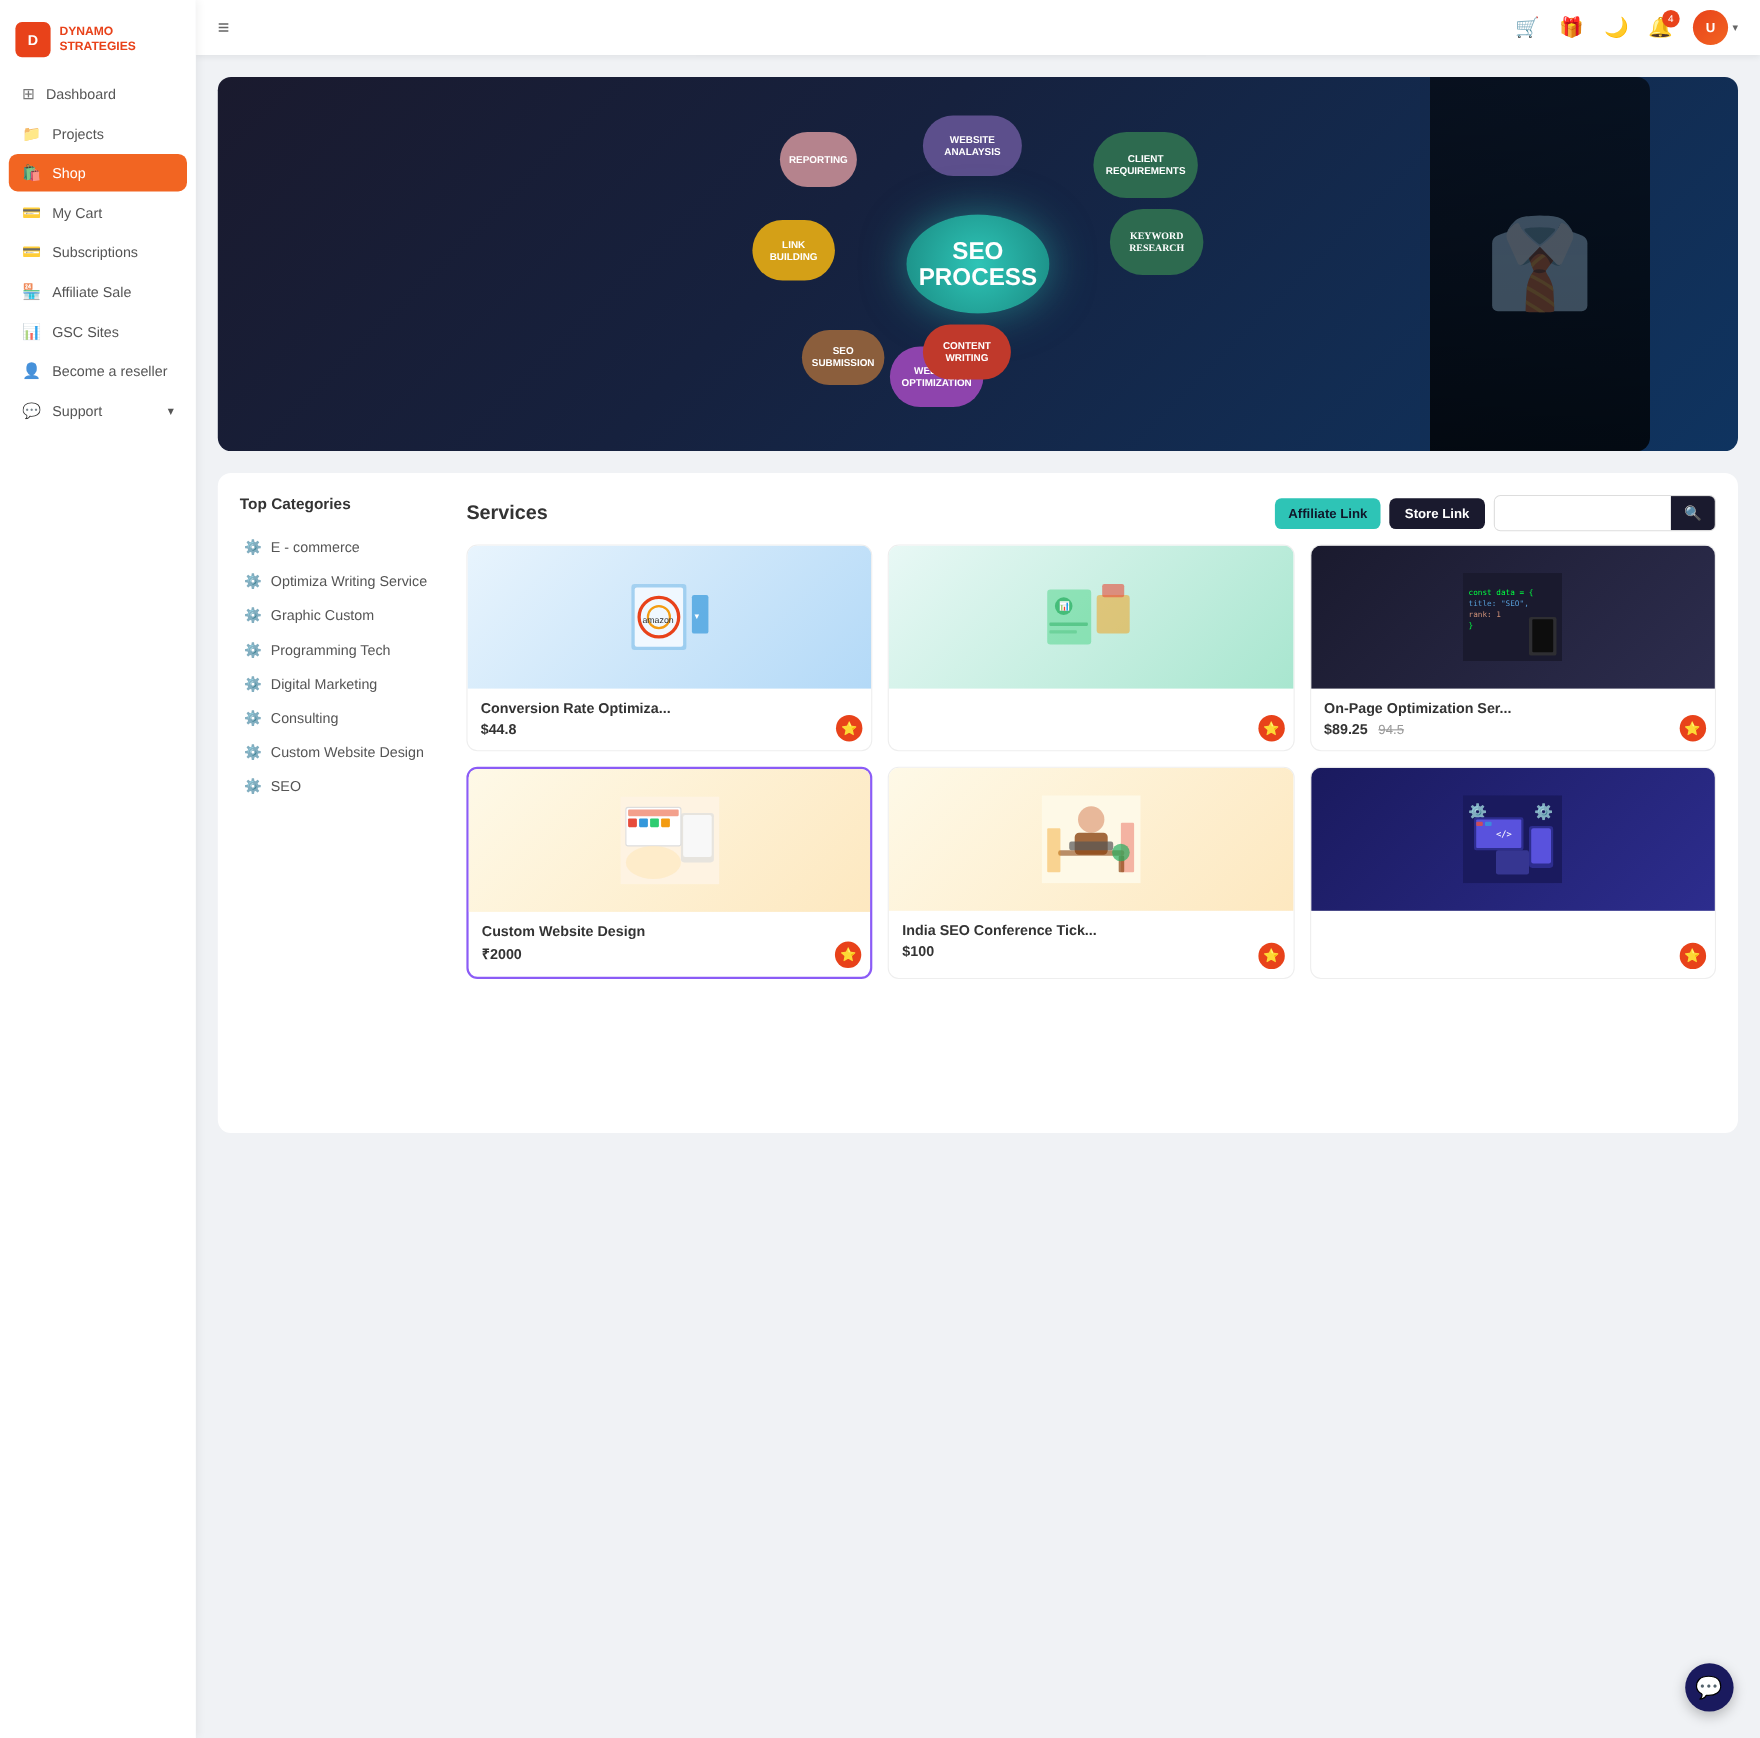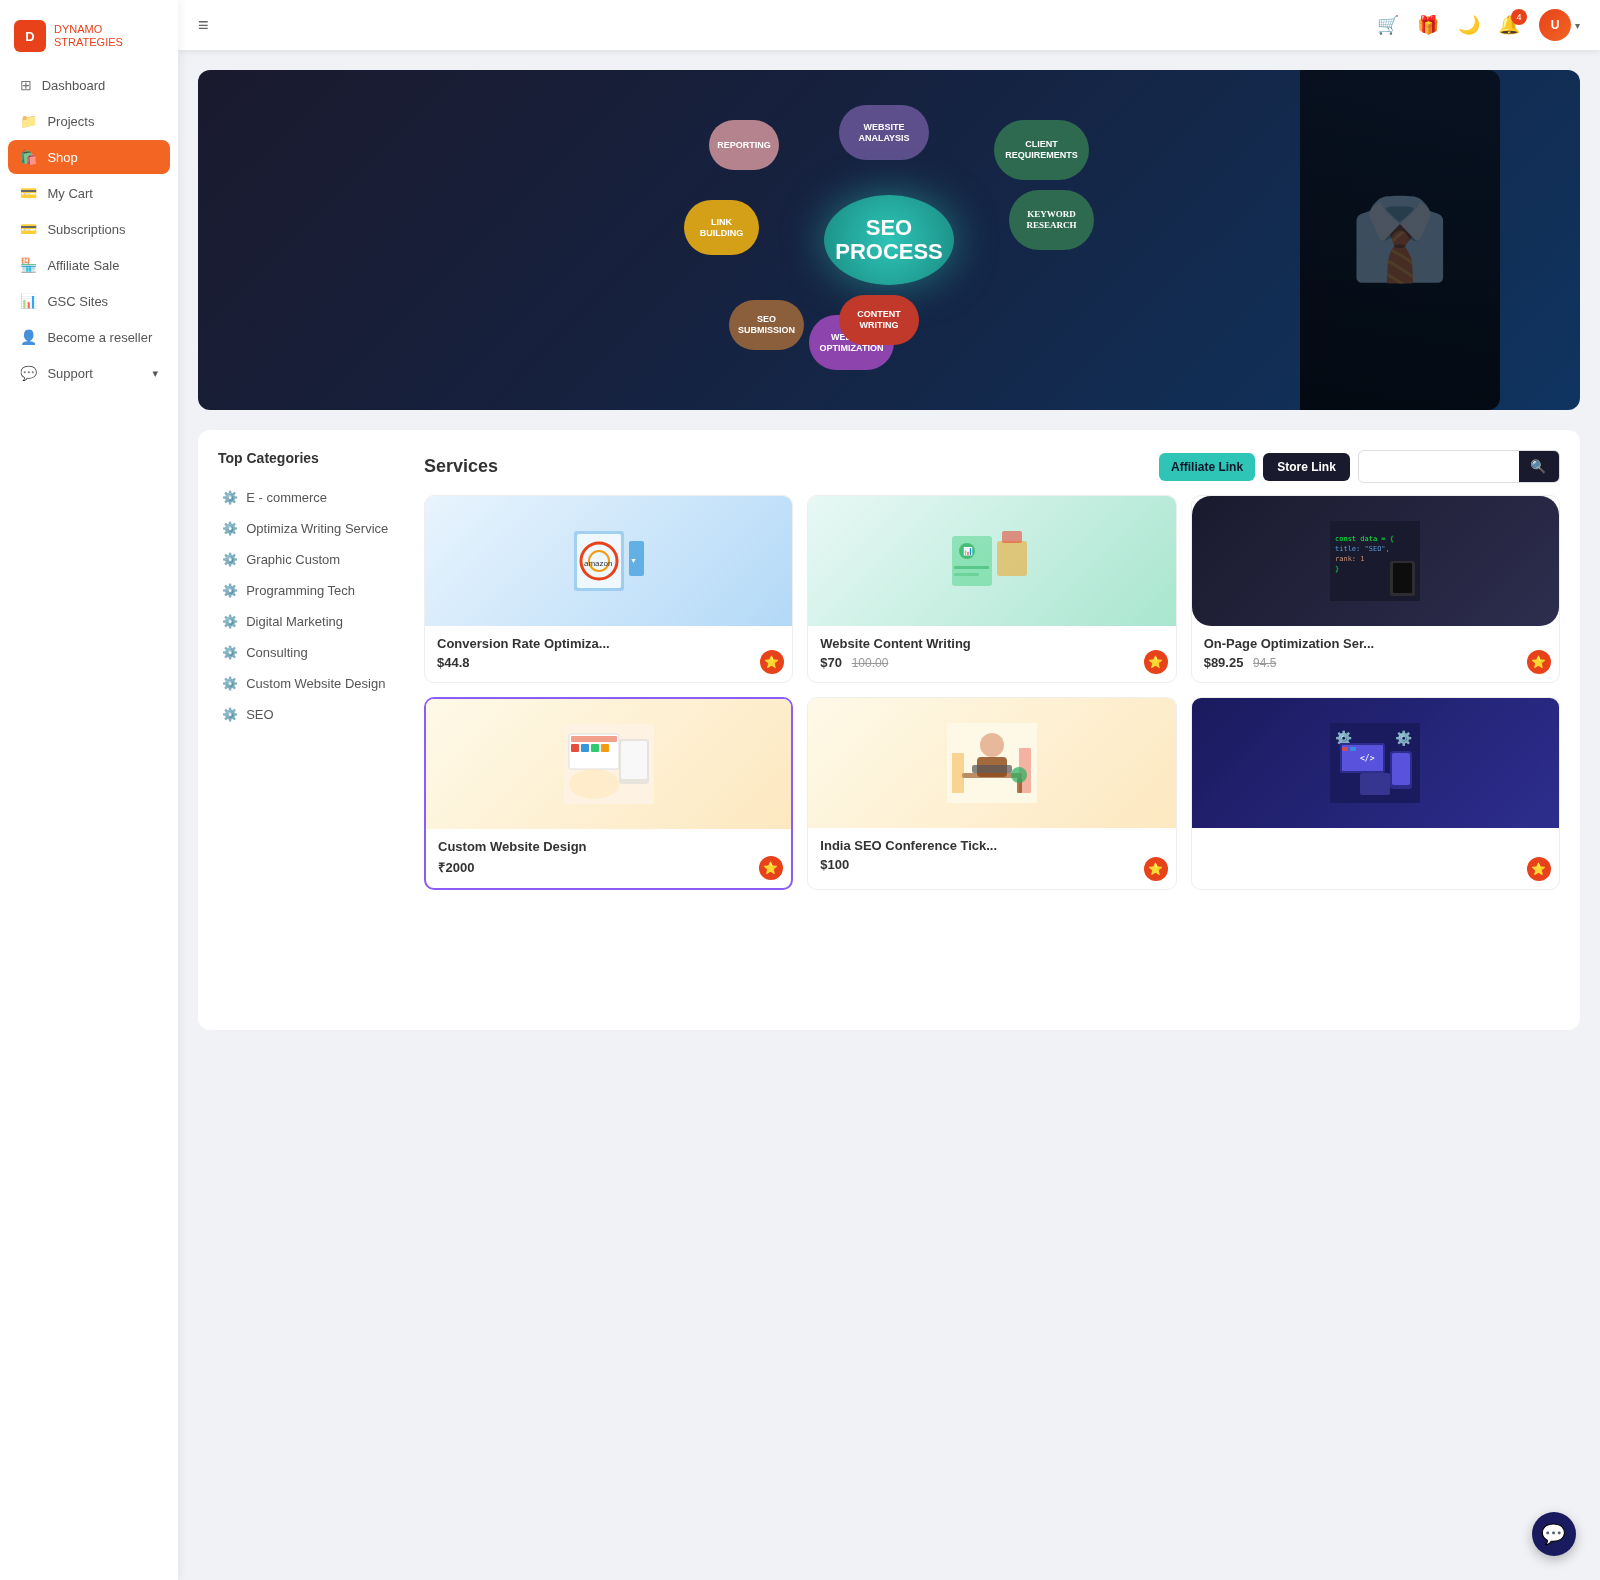--- a/index.html
+++ b/index.html
@@ -25,21 +25,21 @@
       padding: 10px 14px 16px 14px;
       gap: 8px;
     }
     .logo-icon {
       width: 32px; height: 32px;
       background: #e8421a;
       border-radius: 6px;
       display: flex; align-items: center; justify-content: center;
       color: #fff; font-weight: 800; font-size: 13px;
     }
-    .logo-text { font-size: 11px; font-weight: 400; color: #e8421a; line-height: 1.2; }
+    .logo-text { font-size: 11px; font-weight: 700; color: #e8421a; line-height: 1.2; }
     .sidebar-nav { display: flex; flex-direction: column; gap: 2px; padding: 0 8px; }
     .nav-item {
       display: flex; align-items: center; gap: 10px;
       padding: 9px 12px;
       border-radius: 8px;
       cursor: pointer;
       font-size: 13px;
       color: #555;
       transition: background 0.15s;
     }
@@ -280,21 +280,21 @@
       color: #999;
       text-decoration: line-through;
       margin-left: 6px;
       font-weight: 400;
       font-size: 12px;
     }
 
     
     .img-cro { background: linear-gradient(135deg, #e8f4fd, #b3d9f7); }
     .img-wcw { background: linear-gradient(135deg, #e8f8f5, #a8e6cf); }
-    .img-opo { background: linear-gradient(135deg, #1a1a2e, #2d2d4e); border-radius: 19px; }
+    .img-opo { background: linear-gradient(135deg, #1a1a2e, #2d2d4e); }
     .img-cwd { background: linear-gradient(135deg, #fef9e7, #fde8c0); }
     .img-seo-conf { background: linear-gradient(135deg, #fef9e7, #fde8c0); }
     .img-web-dev { background: linear-gradient(135deg, #1a1a5e, #2d2d8e); }
     .products-row { position: relative; }
 
     
     .chat-btn {
       position: fixed;
       bottom: 24px;
       right: 24px;
@@ -481,27 +481,20 @@
                 <rect x="5" y="15" width="40" height="50" rx="3" fill="#2ecc71" opacity="0.4"></rect>
                 <rect x="50" y="20" width="30" height="35" rx="3" fill="#f39c12" opacity="0.5"></rect>
                 <rect x="55" y="10" width="20" height="12" rx="2" fill="#e74c3c" opacity="0.6"></rect>
                 <circle cx="20" cy="30" r="8" fill="#27ae60" opacity="0.7"></circle>
                 <text x="16" y="33" font-size="8" fill="#fff">📊</text>
                 <rect x="7" y="45" width="35" height="3" rx="1" fill="#27ae60" opacity="0.5"></rect>
                 <rect x="7" y="52" width="25" height="3" rx="1" fill="#27ae60" opacity="0.3"></rect>
               </svg>
             </div>
             <div class="product-badge">⭐</div>
-            <div class="product-info">
-              <div class="product-name">Website Content Writing</div>
-              <div class="product-price">
-                <span>$70</span>
-                <span class="original">100.00</span>
-              </div>
-            </div>
           </div>
 
           <div class="product-card">
             <div class="product-img-placeholder img-opo">
               <svg width="90" height="80" viewBox="0 0 90 80">
                 <rect x="0" y="0" width="90" height="80" fill="#1a1a2e"></rect>
                 <text x="5" y="20" font-size="7" fill="#00ff41" font-family="monospace">const data = {</text>
                 <text x="5" y="30" font-size="7" fill="#569cd6" font-family="monospace">  title: "SEO",</text>
                 <text x="5" y="40" font-size="7" fill="#ce9178" font-family="monospace">  rank: 1</text>
                 <text x="5" y="50" font-size="7" fill="#00ff41" font-family="monospace">}</text>

